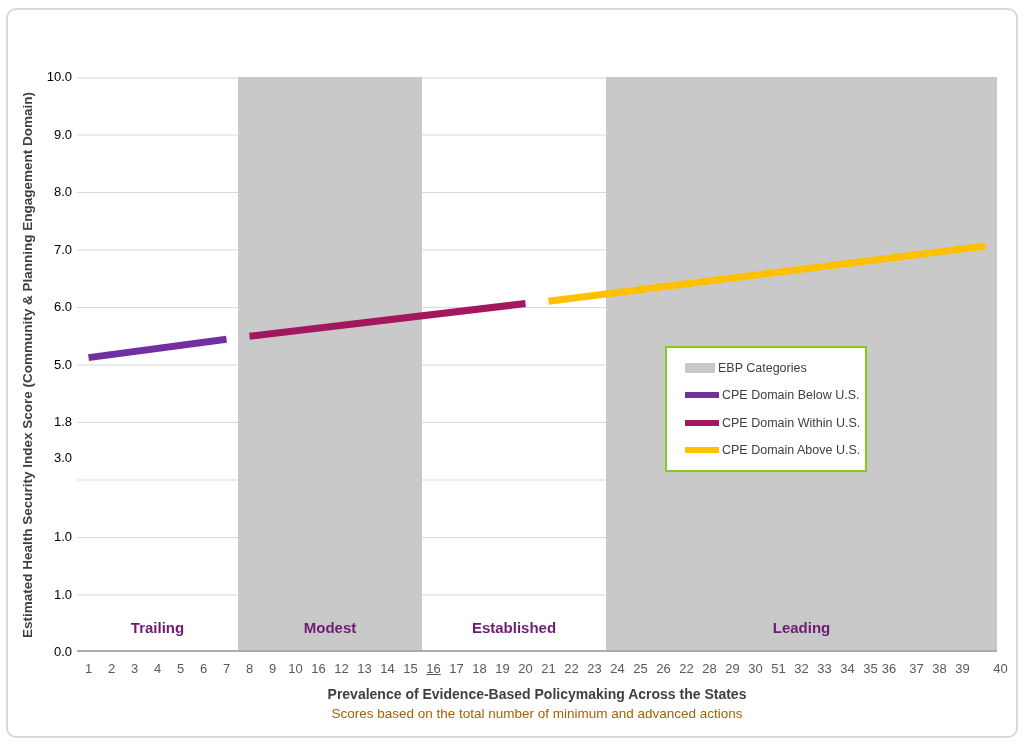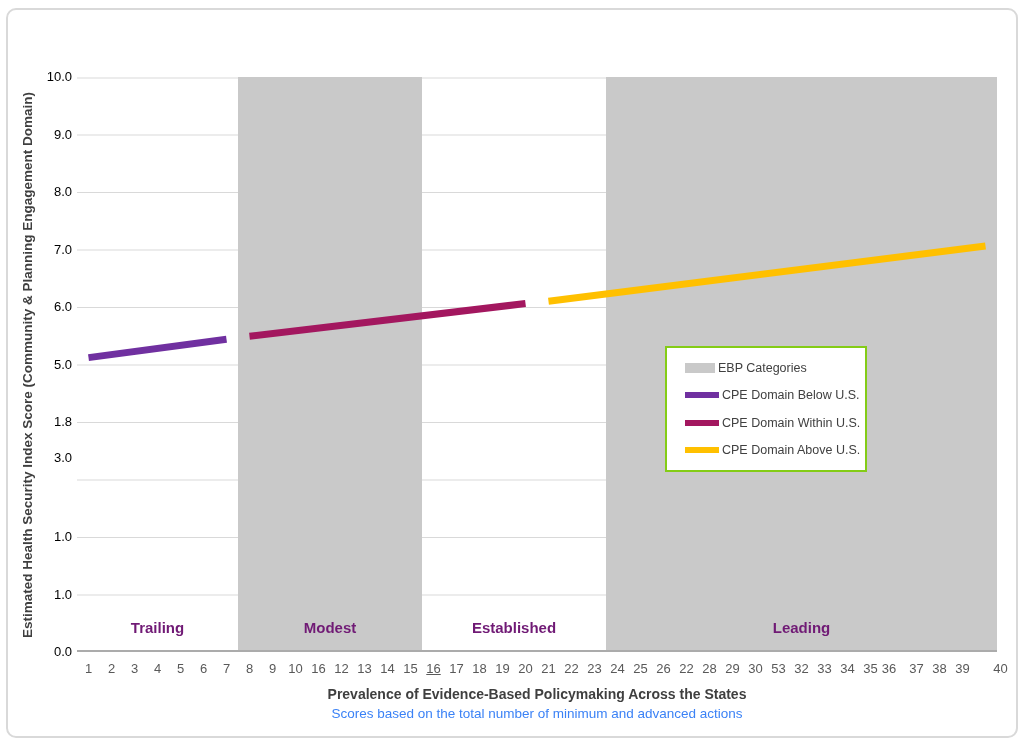--- a/index.html
+++ b/index.html
@@ -23,21 +23,21 @@
   .legend{position:absolute;left:665px;top:346px;width:180px;height:122px;
        background:#ffffff;border:2px solid #84cc16;display:flex;
        flex-direction:column;justify-content:space-evenly;padding-left:18px;}
   .legend-item{display:flex;align-items:center;}
   .swatch-band{width:30px;height:10px;display:inline-block;}
   .swatch-line{width:34px;height:6px;display:inline-block;}
   .legend-label{font-size:12.5px;color:#404040;margin-left:3px;white-space:nowrap;}
   .x-title{position:absolute;top:686px;left:77px;width:920px;text-align:center;
        font-size:14px;font-weight:bold;color:#3F3F3F;}
   .x-sub{position:absolute;top:706px;left:77px;width:920px;text-align:center;
-       font-size:13.5px;color:#3b82f6;}
+       font-size:13.5px;color:#a16207;}
 </style>
 </head>
 <body>
 
 <div class="figure">
   <div class="chart-border"></div>
 
   <div class="title">
   </div>
 
@@ -99,21 +99,21 @@
       <div class="xlab" style="left: 548.5px;">21</div>
       <div class="xlab" style="left: 571.5px;">22</div>
       <div class="xlab" style="left: 594.5px;">23</div>
       <div class="xlab" style="left: 617.5px;">24</div>
       <div class="xlab" style="left: 640.5px;">25</div>
       <div class="xlab" style="left: 663.5px;">26</div>
       <div class="xlab" style="left: 686.5px;">22</div>
       <div class="xlab" style="left: 709.5px;">28</div>
       <div class="xlab" style="left: 732.5px;">29</div>
       <div class="xlab" style="left: 755.5px;">30</div>
-      <div class="xlab" style="left: 778.5px;">53</div>
+      <div class="xlab" style="left: 778.5px;">51</div>
       <div class="xlab" style="left: 801.5px;">32</div>
       <div class="xlab" style="left: 824.5px;">33</div>
       <div class="xlab" style="left: 847.5px; text-align: right;">34</div>
       <div class="xlab" style="left: 870.5px;">35</div>
       <div class="xlab" style="left: 857px; margin-left: 32px;">36</div>
       <div class="xlab" style="left: 916.5px;">37</div>
       <div class="xlab" style="left: 939.5px;">38</div>
       <div class="xlab" style="left: 962.5px;">39</div>
       <div class="xlab" style="left: 985.5px; margin-left: 15px;">40</div>
     </div>

